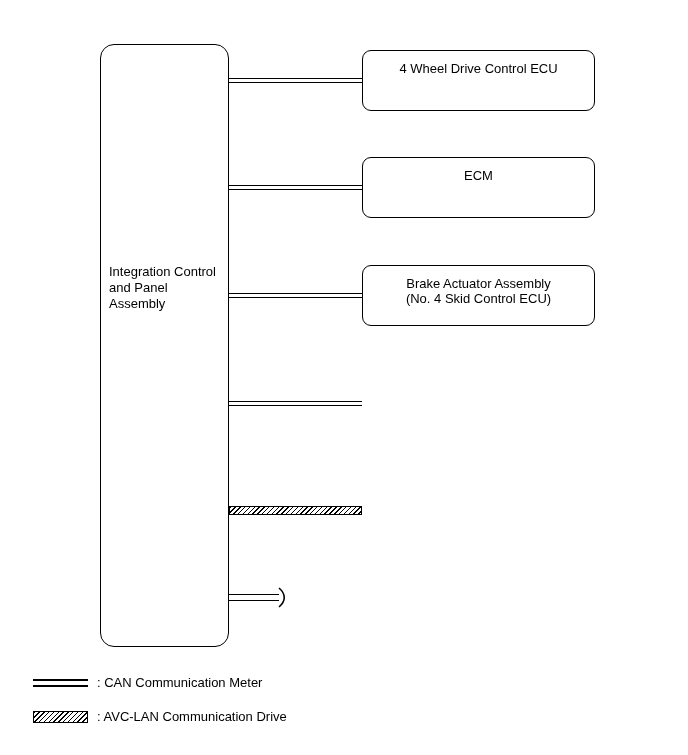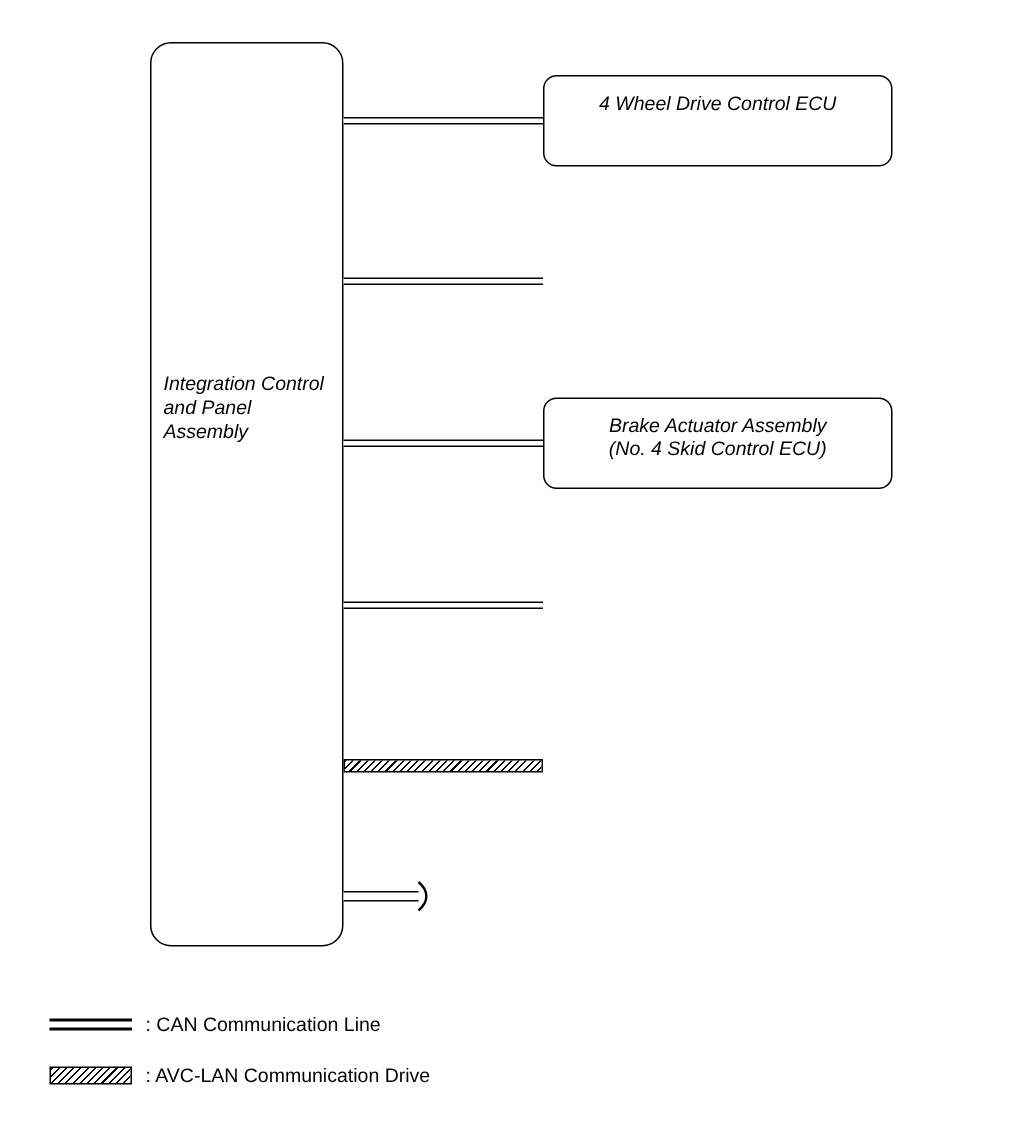--- a/index.html
+++ b/index.html
@@ -11,25 +11,24 @@
     width: 688px;
     height: 755px;
     background: #ffffff;
     overflow: hidden;
   }
 
   .box {
     position: absolute;
     background: #ffffff;
     border: 1.5px solid #000000;
-    font-style: italic;
   }
 
   .hub {
-    left: 100px; top: 28px;
+    left: 100px; top: 44px;
     width: 129px; height: 603px;
     border-radius: 14px;
   }
   .hub-label {
     position: absolute;
     left: 8px; top: 219px;
     font-size: 13px;
     line-height: 16px;
     white-space: pre-line;
   }
@@ -122,31 +121,34 @@
 
   <div class="stub"></div>
   <svg class="break-icon" width="12" height="21" viewBox="0 0 12 21" aria-hidden="true">
     <path d="M3 1 C 10 7, 10 14, 3 20" fill="none" stroke="#000000" stroke-width="1.6"></path>
   </svg>
 
   <div class="box node" style="top:50px;height:61px">
     <div class="node-label">4 Wheel Drive Control ECU</div>
   </div>
 
+  <div class="box node" style="top:157px;height:61px">
+    <div class="node-label">ECM</div>
+  </div>
 
   <div class="box node" style="top:265px;height:61px">
     <div class="node-label">Brake Actuator Assembly
 (No. 4 Skid Control ECU)</div>
   </div>
 
 
 
   <div class="legend-row row-can">
     <div class="sw-can"></div>
-    <div class="legend-label">: CAN Communication Line</div>
+    <div class="legend-label">: CAN Communication Meter</div>
   </div>
 
   <div class="legend-row row-avclan">
     <div class="sw-avclan"></div>
     <div class="legend-label">: AVC-LAN Communication Drive</div>
   </div>
 
 </div>
 
 </body></html>

